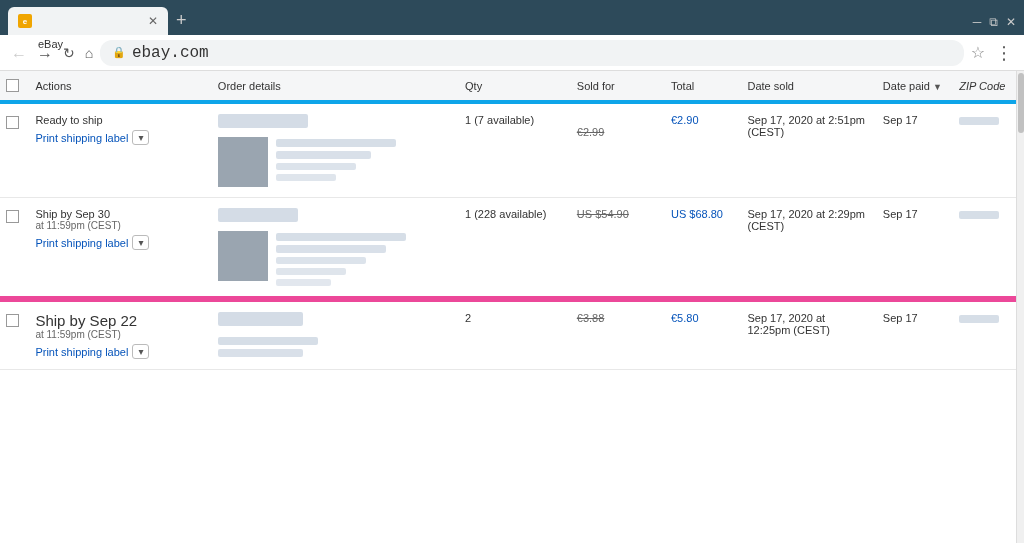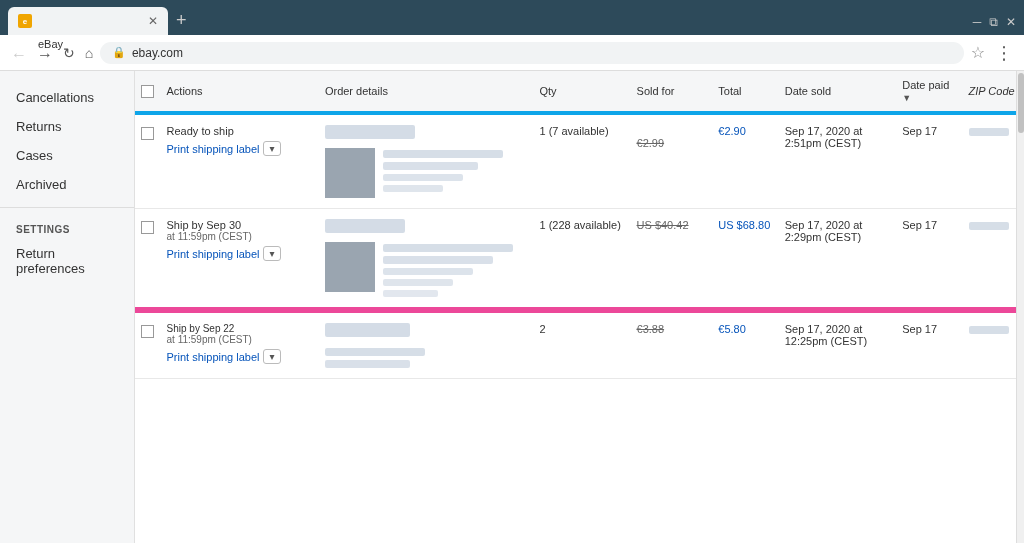--- a/index.html
+++ b/index.html
@@ -29,37 +29,28 @@
   </div>
 </div>
 
 <div style="background:#fff; height:36px; display:flex; align-items:center; padding:0 8px; gap:4px; border-bottom:1px solid #ddd;">
   <span style="color:#ccc; font-size:16px; cursor:pointer; padding:0 3px;">←</span>
   <span style="color:#555; font-size:16px; cursor:pointer; padding:0 3px;">→</span>
   <span style="color:#555; font-size:14px; cursor:pointer; padding:0 3px;">↻</span>
   <span style="color:#555; font-size:14px; cursor:pointer; padding:0 3px;">⌂</span>
   <div style="flex:1; background:#f1f3f4; border-radius:12px; padding:4px 12px; display:flex; align-items:center; gap:6px;">
     <span style="color:#555; font-size:11px;">🔒</span>
-    <input style="flex: 1 1 0%; background: transparent; border: none; font-size: 12px; color: rgb(51, 51, 51); outline: none;" value="ebay.com">
+    <input style="flex: 1 1 0%; background: transparent; border: none; font-size: 16px; color: rgb(51, 51, 51); outline: none; font-family: Liberation Mono, monospace;" value="ebay.com">
   </div>
   <span style="color:#888; font-size:16px; cursor:pointer; padding:0 3px;">☆</span>
   <span style="color:#555; font-size:18px; cursor:pointer; padding:0 3px;">⋮</span>
 </div>
 
 <div style="display:flex; height:472px; position:relative;">
 
-  <div style="width:135px; background:#f5f6f7; border-right:1px solid #e0e0e0; padding:12px 0; flex-shrink:0; overflow-y:auto;">
-    <div style="padding:7px 16px; cursor:pointer; font-size:13px; color:#333;"><span>Cancellations</span></div>
-    <div style="padding:7px 16px; cursor:pointer; font-size:13px; color:#333;"><span>Returns</span></div>
-    <div style="padding:7px 16px; cursor:pointer; font-size:13px; color:#333;"><span>Cases</span></div>
-    <div style="padding:7px 16px; cursor:pointer; font-size:13px; color:#333;"><span>Archived</span></div>
-    <hr style="border:none; border-top:1px solid #ddd; margin:8px 0;">
-    <div style="padding:8px 16px 4px; font-size:10px; font-weight:bold; color:#555; text-transform:uppercase; letter-spacing:0.5px;"><span>SETTINGS</span></div>
-    <div style="padding:7px 16px; cursor:pointer; font-size:13px; color:#333;"><span>Return preferences</span></div>
-  </div>
 
   <div style="flex:1; overflow-y:auto; overflow-x:hidden; background:#fff; position:relative;">
     <table style="width:100%; border-collapse:collapse; min-width:800px;">
       <thead>
         <tr style="background:#f5f6f7; border-bottom:4px solid #0ea5e9;">
           <th style="width:20px; padding:8px 6px; text-align:left;">
             <div style="width:13px; height:13px; border:1px solid #999; background:#fff; cursor:pointer;"></div>
           </th>
           <th style="padding:8px 6px; text-align:left; font-size:11px; font-weight:normal; color:#333; width:155px;"><span>Actions</span></th>
           <th style="padding:8px 6px; text-align:left; font-size:11px; font-weight:normal; color:#333; width:210px;"><span>Order details</span></th>
@@ -135,38 +126,38 @@
                 <div style="display:inline-block; background:#c5d0dd; height:8px; width:130px; border-radius:2px; opacity:0.7;"></div>
                 <div style="display:inline-block; background:#c5d0dd; height:8px; width:110px; border-radius:2px; opacity:0.65;"></div>
                 <div style="display:inline-block; background:#c5d0dd; height:7px; width:90px; border-radius:2px; opacity:0.6;"></div>
                 <div style="display:inline-block; background:#c5d0dd; height:7px; width:70px; border-radius:2px; opacity:0.55;"></div>
                 <div style="display:inline-block; background:#c5d0dd; height:7px; width:55px; border-radius:2px; opacity:0.5;"></div>
               </div>
             </div>
           </td>
           <td style="padding:10px 6px; vertical-align:top; font-size:11px; color:#333;">1 (228 available)</td>
           <td style="padding:10px 6px; vertical-align:top;">
-            <div style="text-decoration:line-through; color:#666; font-size:11px;">US $40.42</div>
+            <div style="text-decoration:line-through; color:#666; font-size:11px;">US $54.90</div>
           </td>
           <td style="padding:10px 6px; vertical-align:top;">
             <div style="color:#0654ba; font-size:11px;">US $68.80</div>
           </td>
           <td style="padding:10px 6px; vertical-align:top; font-size:11px; color:#333;">Sep 17, 2020 at 2:29pm (CEST)</td>
           <td style="padding:10px 6px; vertical-align:top; font-size:11px; color:#333;">Sep 17</td>
           <td style="padding:10px 6px; vertical-align:top;">
             <div style="display:inline-block; background:#c5d0dd; height:8px; width:40px; border-radius:2px; opacity:0.7;"></div>
           </td>
         </tr>
 
         <tr style="border-bottom:1px solid #e8e8e8;">
           <td style="padding:10px 6px; vertical-align:top;">
             <div style="width:13px; height:13px; border:1px solid #999; background:#fff; cursor:pointer; margin-top:2px;"></div>
           </td>
           <td style="padding:10px 6px; vertical-align:top;">
-            <div style="font-size:10px; color:#333;">Ship by Sep 22</div>
+            <div style="font-size:15px; color:#333;">Ship by Sep 22</div>
             <div style="font-size:10px; color:#666; margin-bottom:4px;">at 11:59pm (CEST)</div>
             <div style="display:flex; align-items:center; gap:4px;">
               <a style="color:#0654ba; font-size:11px; cursor:pointer; text-decoration:none;">Print shipping label</a>
               <button style="border:1px solid #bbb; background:#fff; border-radius:3px; padding:1px 5px; cursor:pointer; font-size:10px; color:#555;">▾</button>
             </div>
           </td>
           <td style="padding:10px 6px; vertical-align:top;">
             <div style="display:inline-block; background:#c5d0dd; height:14px; width:85px; border-radius:2px; margin-bottom:6px; opacity:0.75;"></div>
             <div style="display:flex; gap:8px; align-items:flex-start;">
               <div style="display:flex; flex-direction:column; gap:4px; padding-top:2px;">

